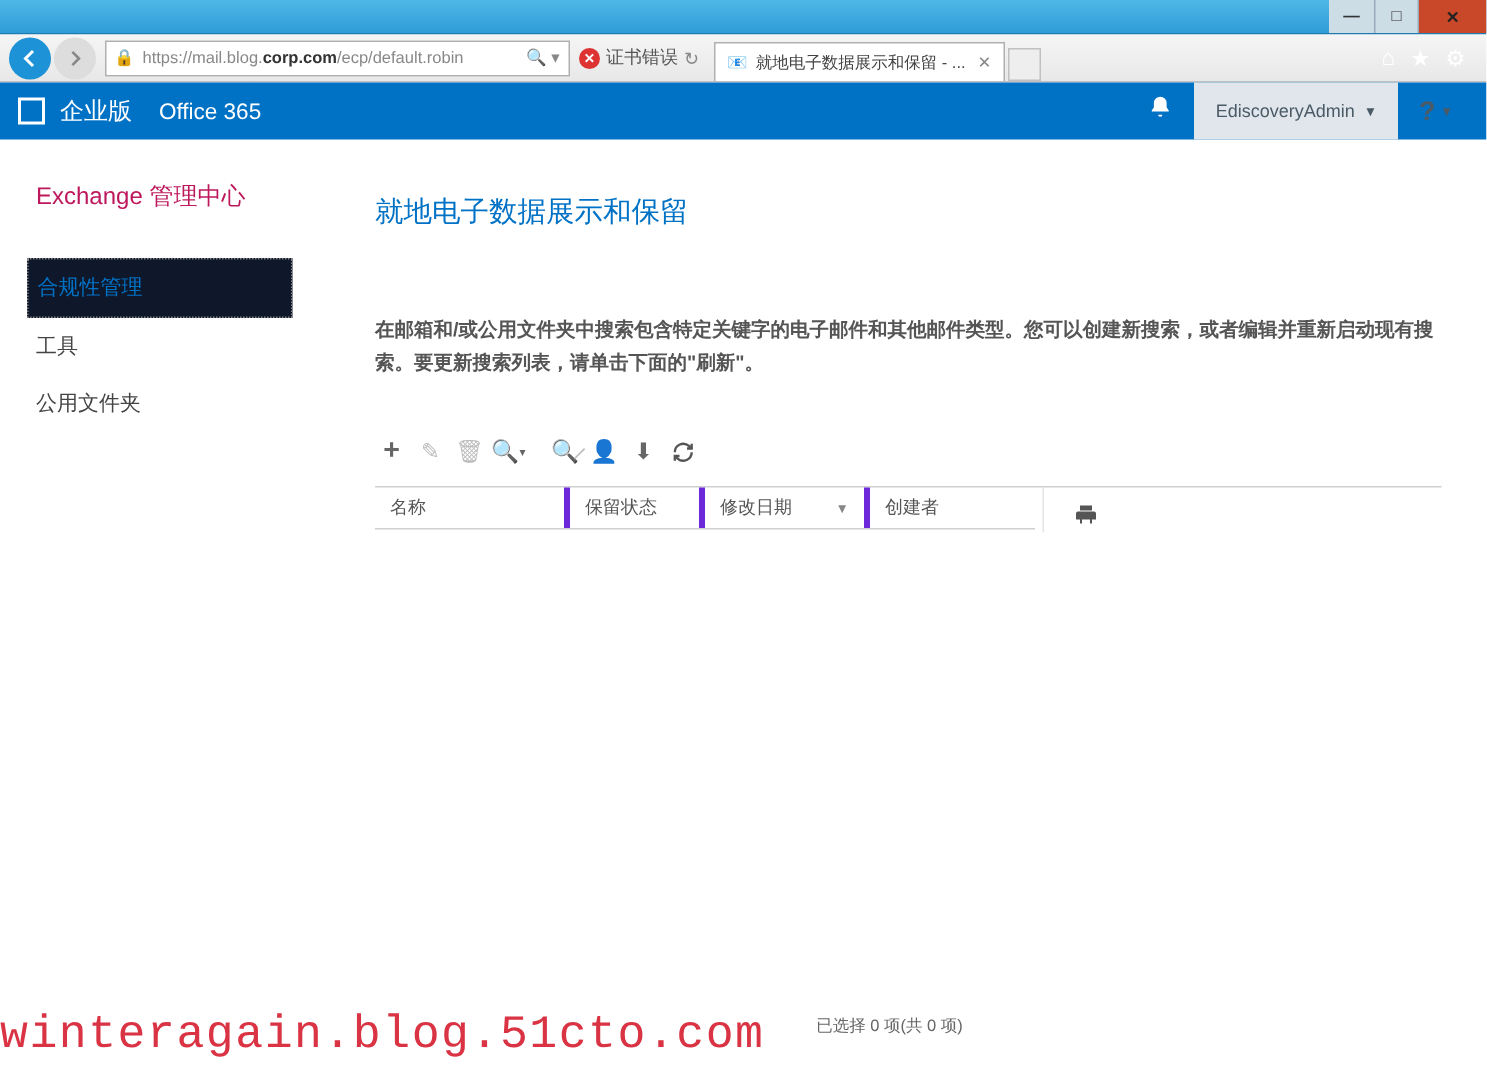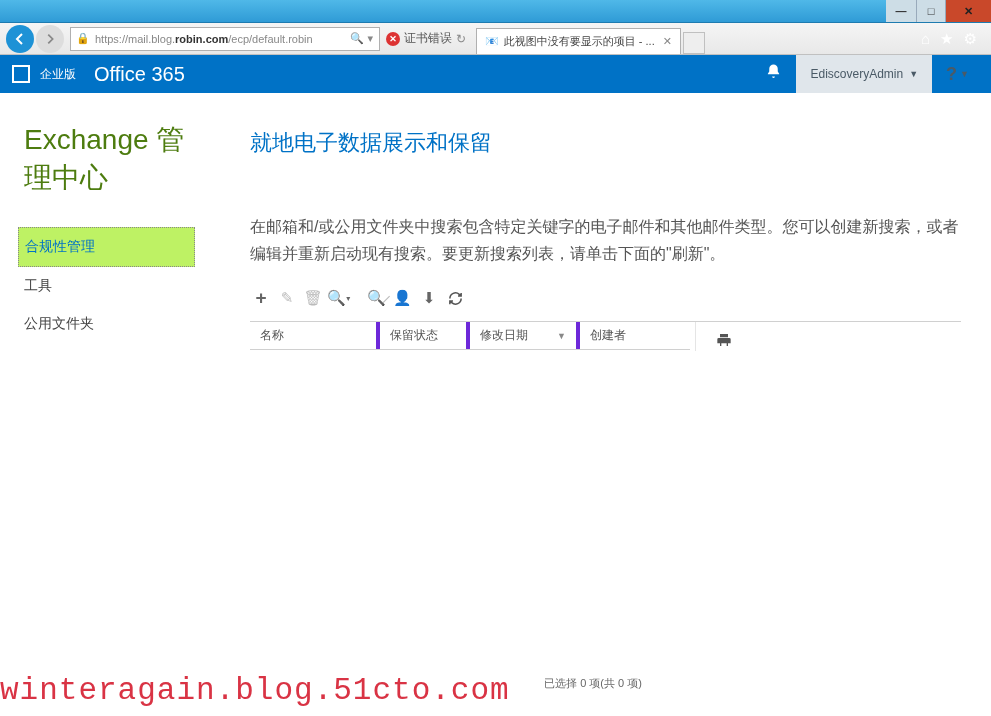--- a/index.html
+++ b/index.html
@@ -26,38 +26,38 @@
 .tab { height: 26px; background: #fff; border: 1px solid #b0b0b0; border-bottom: none; padding: 0 8px; display: flex; align-items: center; font-size: 11px; color: #444; }
 .tab-icon { margin-right: 5px; font-size: 11px; }
 .tab-close { margin-left: 8px; color: #888; cursor: pointer; font-size: 11px; }
 .new-tab { width: 22px; height: 22px; border: 1px solid #c0c0c0; margin-left: 2px; background: #eee; }
 .ie-icons { margin-left: auto; display: flex; gap: 10px; color: #fff; padding-right: 8px; }
 .ie-icon { cursor: pointer; font-size: 15px; }
 
 
 .office-header { height: 38px; background: #0072c6; display: flex; align-items: center; color: #fff; padding: 0 12px; }
 .office-logo { width: 18px; height: 18px; border: 2px solid #fff; margin-right: 10px; }
-.office-edition { font-size: 12px; margin-right: 18px; }
-.office-product { font-size: 20px; }
+.office-edition { font-size: 16px; margin-right: 18px; }
+.office-product { font-size: 15px; }
 .bell { margin-left: auto; font-size: 17px; cursor: pointer; }
 .user-section { height: 38px; background: #e0e6eb; display: flex; align-items: center; padding: 0 14px; font-size: 12px; color: #4a5a66; margin-left: 14px; cursor: pointer; }
 .user-section .caret { margin-left: 6px; font-size: 9px; }
 .help-btn { color: #4a5a66; font-size: 18px; font-weight: bold; margin: 0 10px 0 14px; cursor: pointer; display: flex; align-items: center; }
 .help-btn .caret { font-size: 9px; margin-left: 3px; }
 
 
 .main-body { display: flex; height: calc(100% - 93px); }
 .sidebar { width: 195px; padding: 28px 0 0 24px; }
-.app-title { color: #4d7c0f; font-size: 28px; font-weight: 300; margin-bottom: 30px; }
+.app-title { color: #be185d; font-size: 16px; font-weight: 300; margin-bottom: 30px; }
 .nav-item { font-size: 14px; color: #444; padding: 10px 8px 10px 0; cursor: pointer; }
-.nav-item.active { background: #bef264; color: #0072c6; border: 1px dotted #888; margin-left: -6px; padding-left: 6px; }
+.nav-item.active { background: #0f172a; color: #0072c6; border: 1px dotted #888; margin-left: -6px; padding-left: 6px; }
 
 .content { flex: 1; padding: 35px 30px 0 55px; position: relative; }
-.page-heading { color: #0072c6; font-size: 22px; font-weight: 400; margin-bottom: 55px; }
-.description { font-size: 16px; color: #555; line-height: 1.7; margin-bottom: 20px; }
+.page-heading { color: #0072c6; font-size: 19px; font-weight: 400; margin-bottom: 55px; }
+.description { font-size: 13px; color: #555; line-height: 1.7; margin-bottom: 37px; font-weight: bold; }
 
 .toolbar { display: flex; align-items: center; gap: 4px; margin-bottom: 12px; color: #666; }
 .tb-btn { width: 22px; height: 22px; display: flex; align-items: center; justify-content: center; cursor: pointer; font-size: 15px; }
 .tb-btn.disabled { color: #bbb; cursor: default; }
 .tb-sep { width: 8px; }
 
 .table-wrap { border-top: 1px solid #d0d0d0; display: flex; }
 .table-main { flex: 0 0 440px; }
 .table-head { display: flex; border-bottom: 1px solid #d0d0d0; height: 28px; align-items: center; font-size: 12px; color: #555; }
 .th { padding: 0 10px; border-right: 4px solid #6d28d9; height: 100%; display: flex; align-items: center; }
@@ -91,33 +91,33 @@
       </svg>
   </div>
   <div class="nav-btn fwd">
     <svg width="14" height="14" viewBox="0 0 16 16">
         <path d="M6 3 L11 8 L6 13" stroke="#888" stroke-width="2" fill="none"></path>
       </svg>
   </div>
   <div class="url-bar">
     <span class="url-icon">🔒</span>
     <span class="url-text">
-      <span>https://mail.blog.</span><b>robin.com</b><span>/ecp/default.robin</span>
+      <span>https://mail.blog.</span><b>corp.com</b><span>/ecp/default.robin</span>
     </span>
     <span style="color:#888;padding:0 6px;font-size:11px">🔍 ▾</span>
   </div>
   <div class="cert-err">
     <span class="cert-x">✕</span>
     <span>证书错误</span>
     <span style="margin-left:4px;color:#888;cursor:pointer">↻</span>
   </div>
   <div class="tab-strip">
     <div class="tab">
       <span class="tab-icon">📧</span>
-      <span>此视图中没有要显示的项目 - ...</span>
+      <span>就地电子数据展示和保留 - ...</span>
       <span class="tab-close">✕</span>
     </div>
     <div class="new-tab"></div>
   </div>
   <div class="ie-icons">
     <span class="ie-icon">⌂</span>
     <span class="ie-icon">★</span>
     <span class="ie-icon">⚙</span>
   </div>
 </div>

